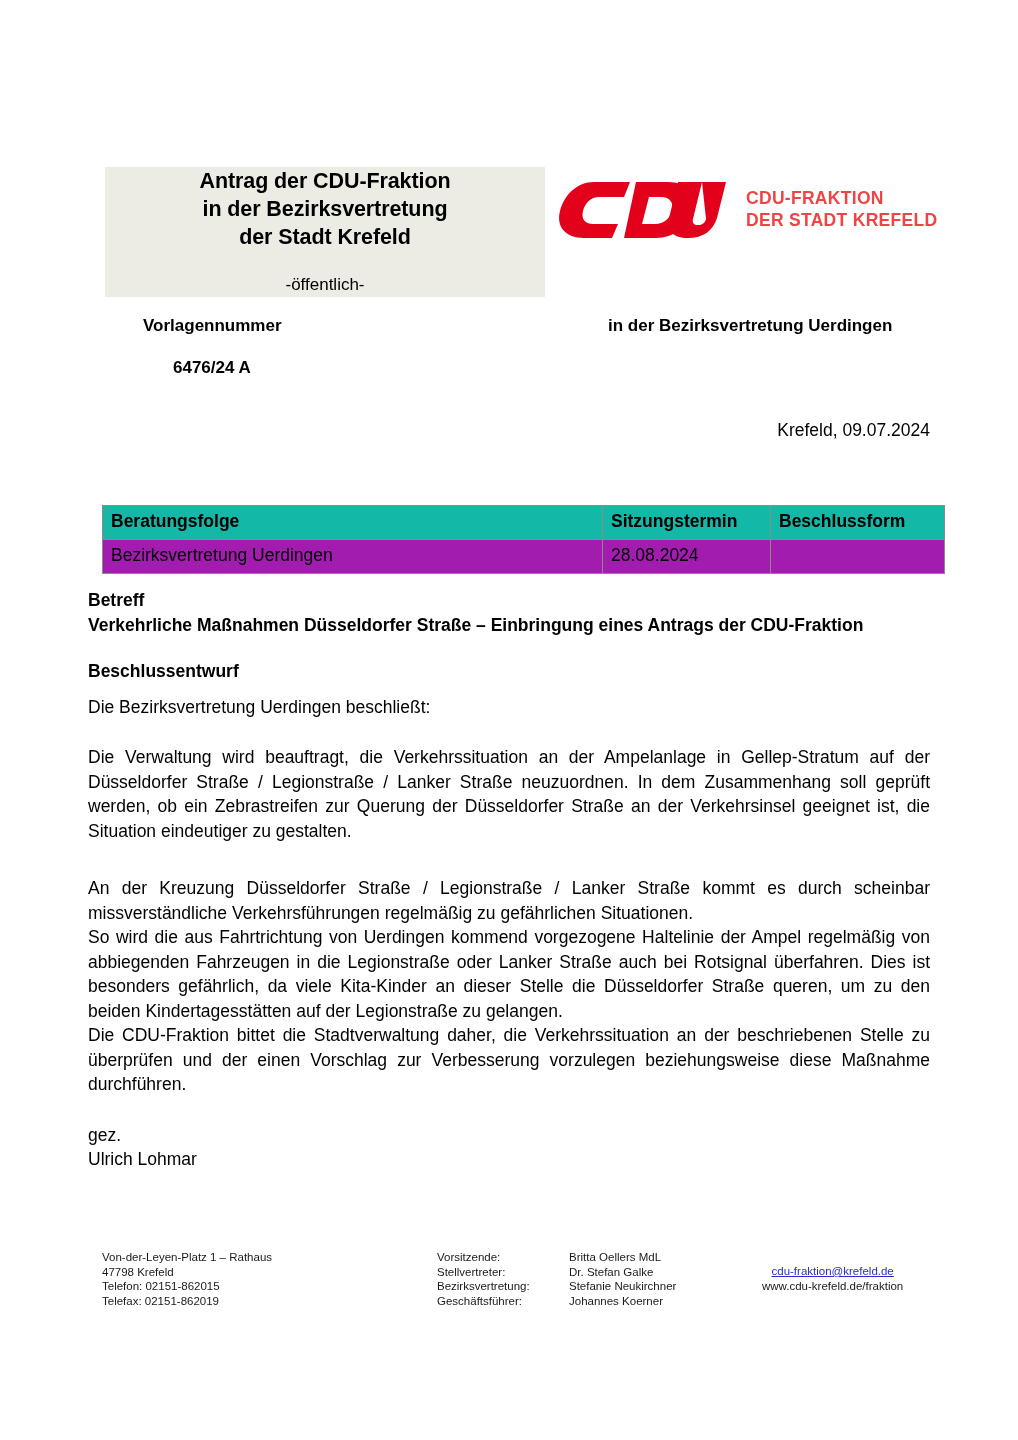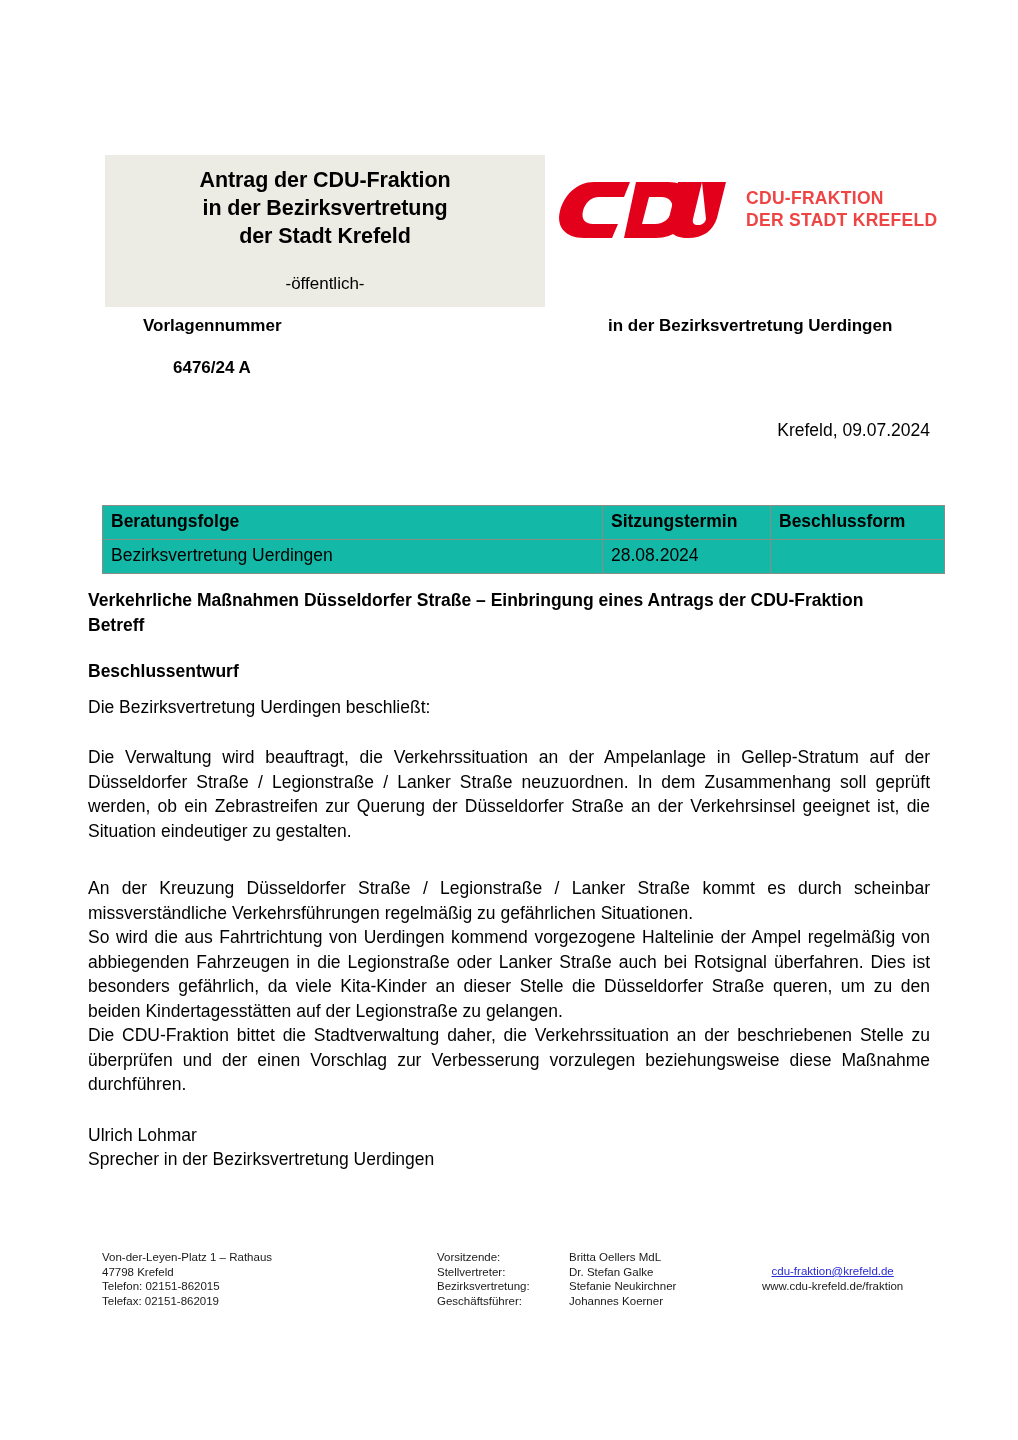--- a/index.html
+++ b/index.html
@@ -27,26 +27,25 @@
   .header-band {
     position: absolute;
     left: 88px;
     top: 150px;
     width: 842px;
     height: 162px;
   }
   .title-box {
     position: absolute;
     left: 17px;
-    top: 5px;
+    top: 17px;
     width: 440px;
-    height: 152px;
+    height: 130px;
     background: #edece4;
     box-sizing: border-box;
-    padding-top: 11px;
     text-align: center;
   }
   .title-line {
     font-size: 21.5px;
     font-weight: bold;
     line-height: 28px;
     letter-spacing: -0.1px;
     color: #000;
   }
   .title-public {
@@ -131,21 +130,21 @@
     text-align: left;
     vertical-align: middle;
     height: 26px;
     box-sizing: border-box;
   }
   .beratung-table th {
     background: #14b8a6;
     font-weight: bold;
   }
   .beratung-table td {
-    background: #14b8a6;
+    background: #a21caf;
     font-weight: normal;
   }
   .col-folge   { width: 500px; }
   .col-termin  { width: 168px; }
   .col-form    { width: 174px; }
 
   
   .content {
     position: absolute;
     left: 88px;
@@ -278,22 +277,22 @@
       <tr>
         <td>Bezirksvertretung Uerdingen</td>
         <td>28.08.2024</td>
         <td></td>
       </tr>
     </tbody>
   </table>
 
   <div class="content">
 
+    <div class="h-bold">Betreff</div>
     <div class="h-bold para">Verkehrliche Maßnahmen Düsseldorfer Straße – Einbringung eines Antrags der CDU-Frak­tion</div>
-    <div class="h-bold">Betreff</div>
 
     <div class="spacer-md"></div>
 
     <div class="h-bold">Beschlussentwurf</div>
     <div class="spacer-sm"></div>
     <div class="para-left">Die Bezirksvertretung Uerdingen beschließt:</div>
 
     <div class="spacer-lg"></div>
 
     <div class="para">Die Verwaltung wird beauftragt, die Verkehrssituation an der Ampelanlage in Gellep-Stratum auf der Düsseldorfer Straße / Legionstraße / Lanker Straße neuzuordnen. In dem Zusammenhang soll ge­prüft werden, ob ein Zebrastreifen zur Querung der Düsseldorfer Straße an der Verkehrsinsel ge­eignet ist, die Situation eindeutiger zu gestalten.</div>
@@ -301,22 +300,22 @@
     <div class="spacer-md"></div>
 
     <div class="spacer-sm"></div>
 
     <div class="para">An der Kreuzung Düsseldorfer Straße / Legionstraße / Lanker Straße kommt es durch scheinbar missverständliche Verkehrsführungen regelmäßig zu gefährlichen Situationen.</div>
     <div class="para">So wird die aus Fahrtrichtung von Uerdingen kommend vorgezogene Haltelinie der Ampel regelmä­ßig von abbiegenden Fahrzeugen in die Legionstraße oder Lanker Straße auch bei Rotsignal über­fahren. Dies ist besonders gefährlich, da viele Kita-Kinder an dieser Stelle die Düsseldorfer Straße queren, um zu den beiden Kindertagesstätten auf der Legionstraße zu gelangen.</div>
     <div class="para">Die CDU-Fraktion bittet die Stadtverwaltung daher, die Verkehrssituation an der beschriebenen Stelle zu überprüfen und der einen Vorschlag zur Verbesserung vorzulegen beziehungsweise diese Maßnahme durchführen.</div>
 
     <div class="spacer-lg"></div>
 
+    <div class="para-left">gez.</div>
     <div class="para-left">Ulrich Lohmar</div>
-    <div class="para-left">Sprecher in der Bezirksvertretung Uerdingen</div>
   </div>
 
   <div class="footer">
 
     <div class="footer-col-left">
       <div>Von-der-Leyen-Platz 1 – Rathaus</div>
       <div>47798 Krefeld</div>
       <div>Telefon: 02151-862015</div>
       <div>Telefax: 02151-862019</div>
     </div>

